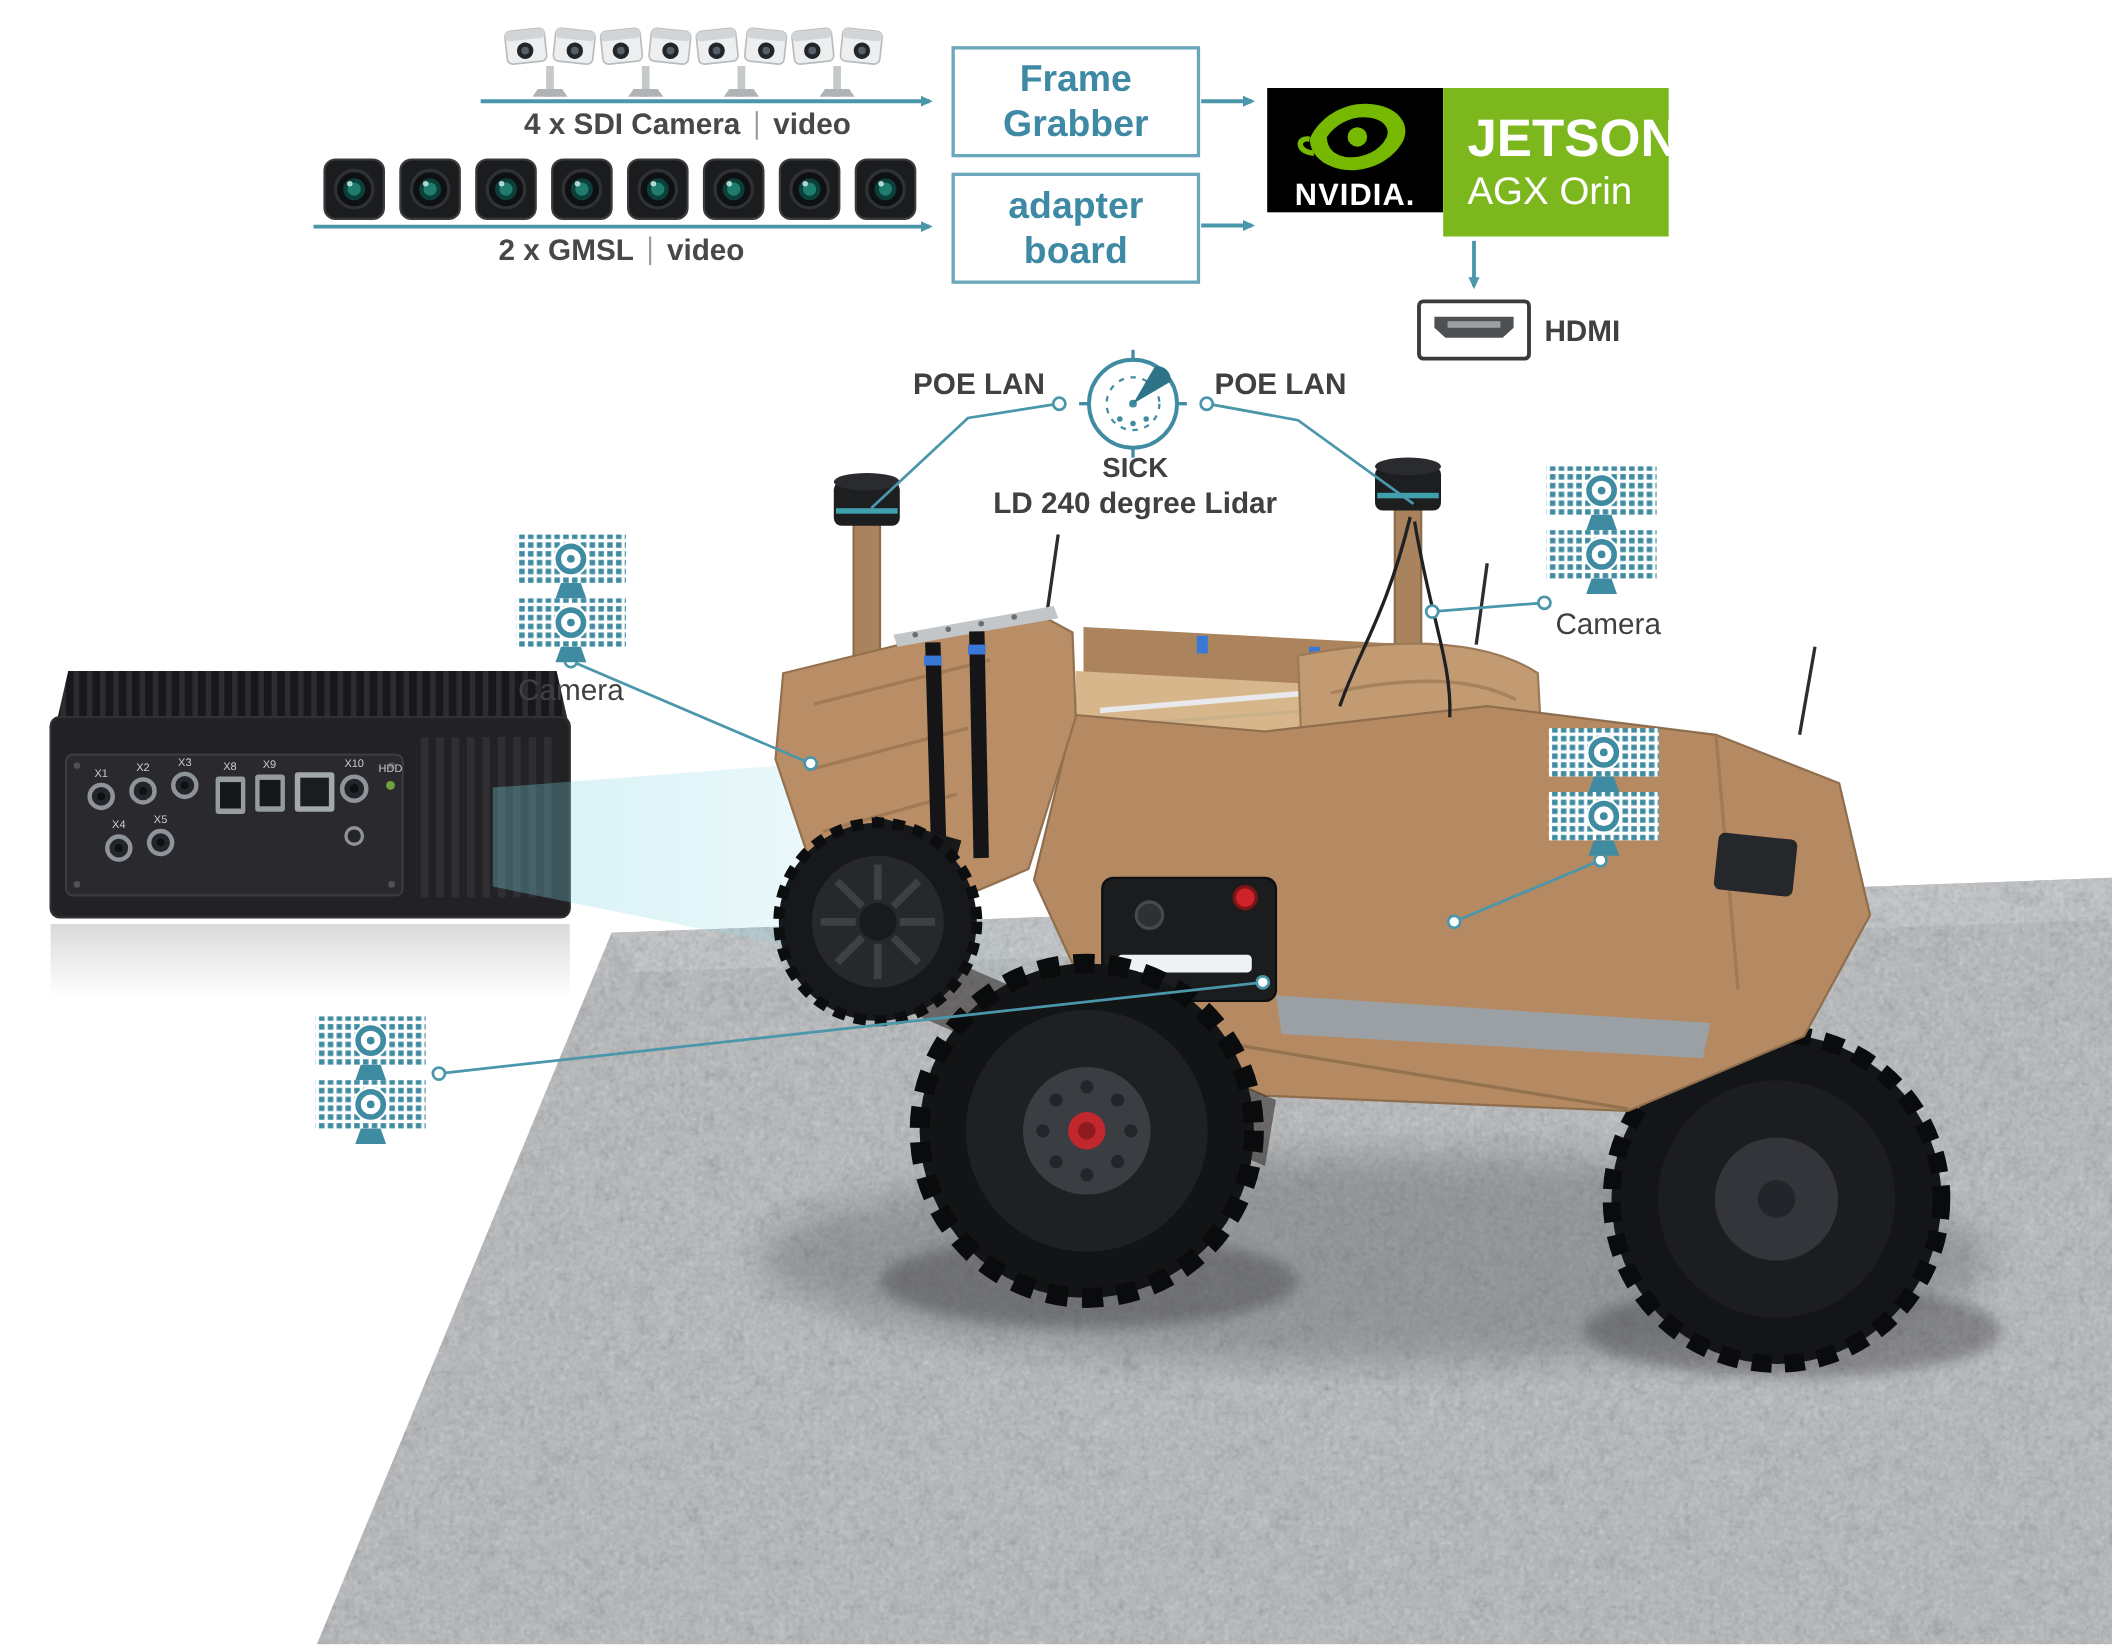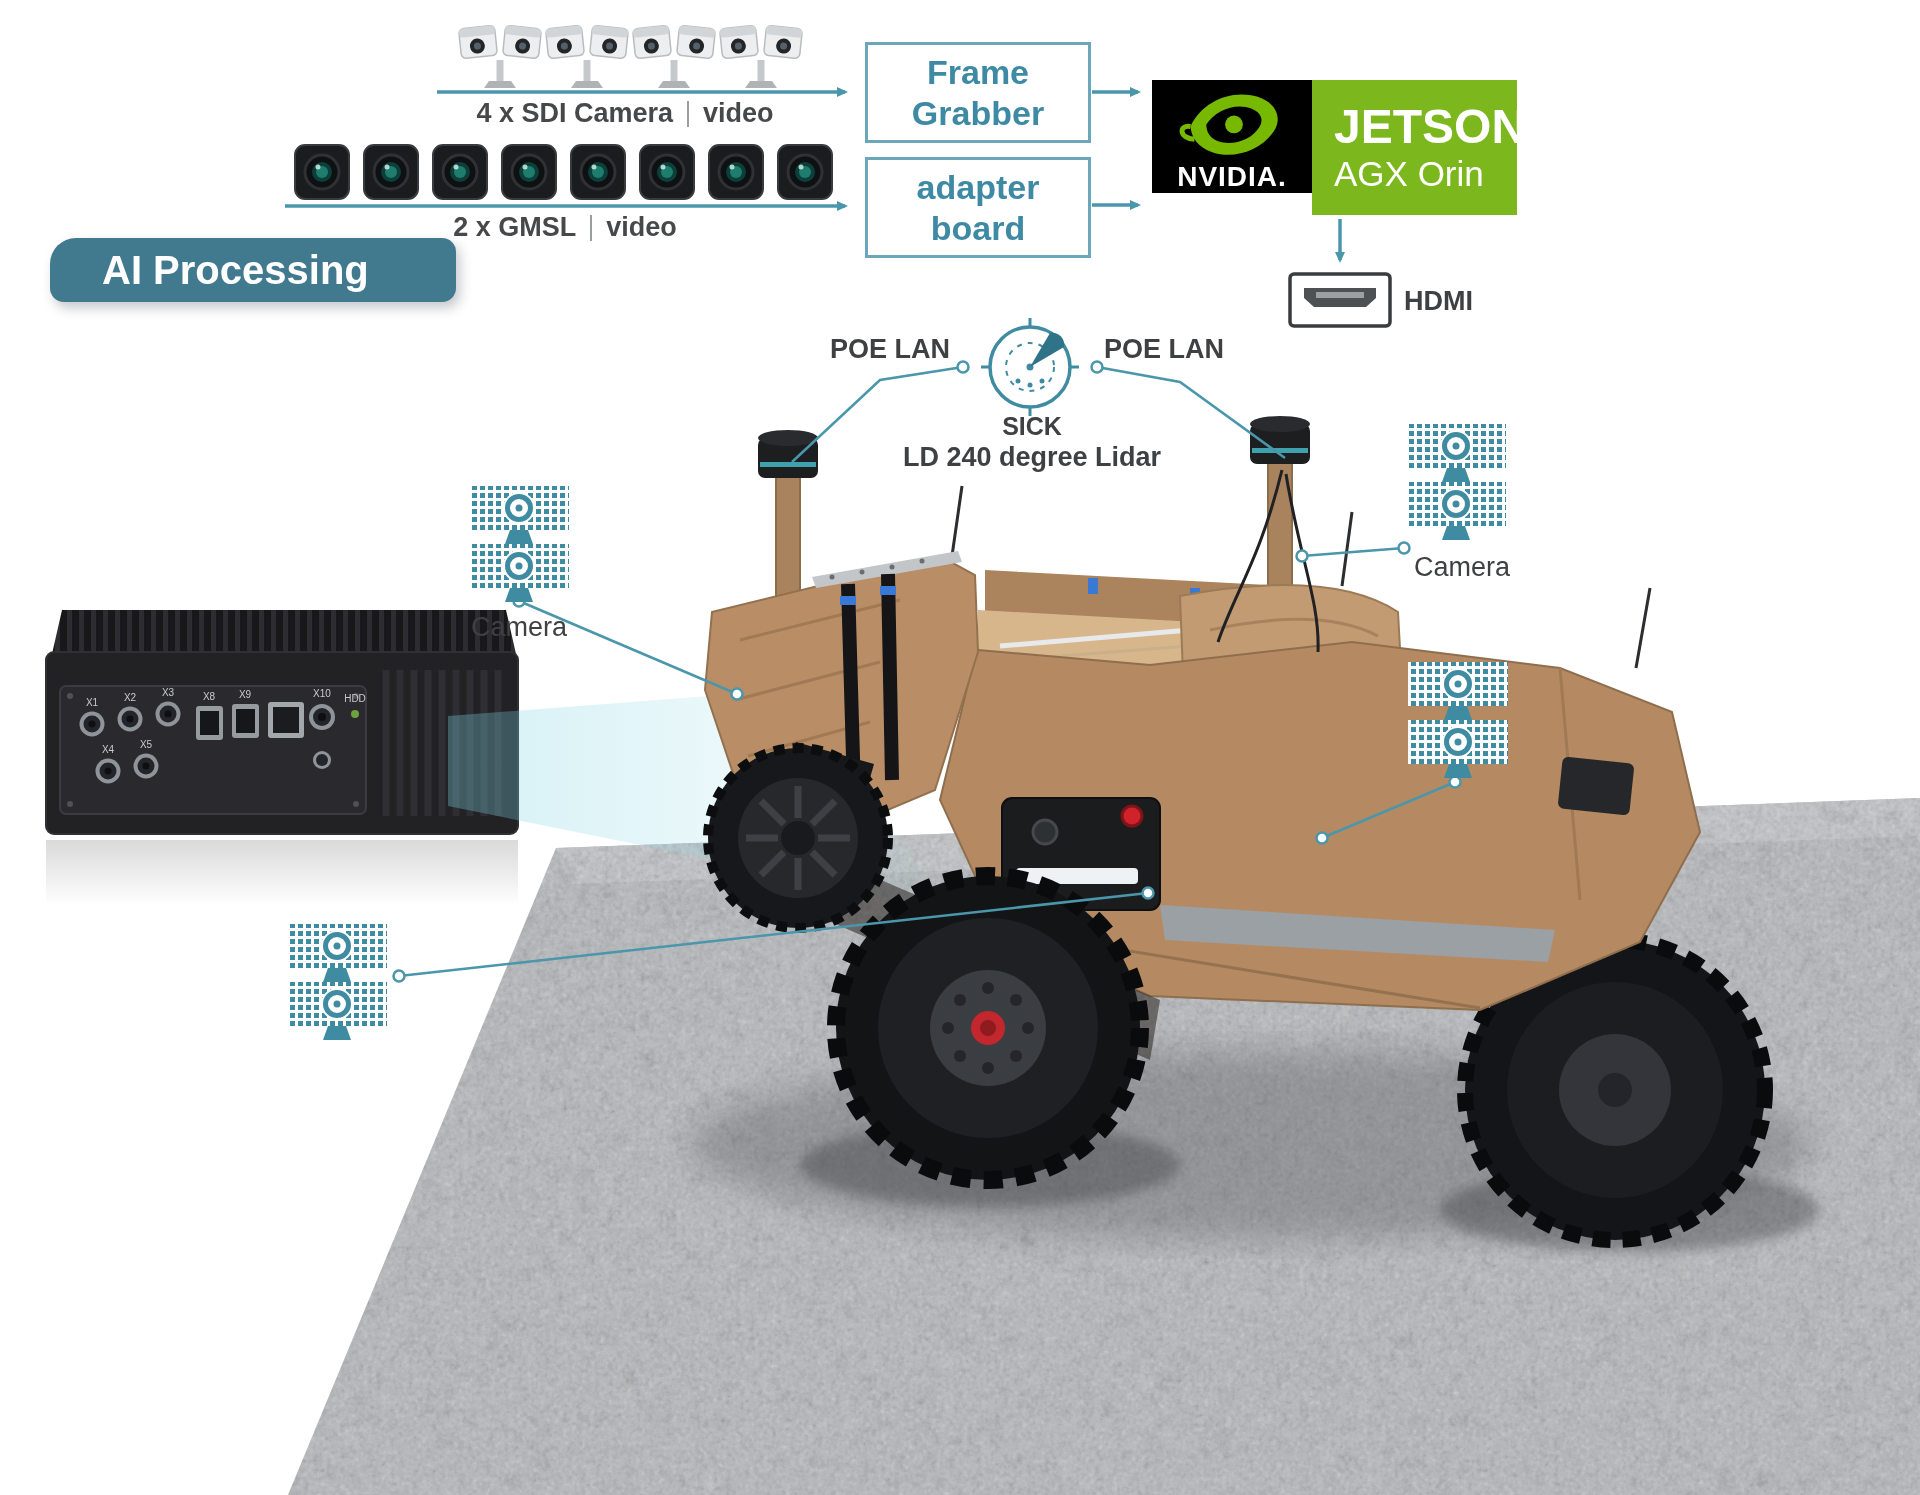--- a/index.html
+++ b/index.html
@@ -429,23 +429,20 @@
   </svg>
   <div class="nvword">NVIDIA.</div>
 </div>
 <div class="jetbox">
   <div class="jet1">JETSON</div>
   <div class="jet2">AGX Orin</div>
 </div>
 
 <div class="plain" style="left:1404px;top:286px;width:120px;font-weight:600;">HDMI</div>
 
-<div class="ai-header">
-  <span class="ai-title">AI Processing</span>
-</div>
 
 <div class="plain right" style="left:810px;top:334px;width:140px;">POE LAN</div>
 <div class="plain" style="left:1104px;top:334px;width:160px;">POE LAN</div>
 <div class="plain center" style="left:932px;top:412px;width:200px;font-size:25px;">SICK</div>
 <div class="plain center" style="left:862px;top:442px;width:340px;">LD 240 degree Lidar</div>
 
 <div class="plain center" style="left:444px;top:612px;width:150px;font-weight:500;">Camera</div>
 <div class="plain center" style="left:1387px;top:552px;width:150px;font-weight:500;">Camera</div>
 
 </div>

